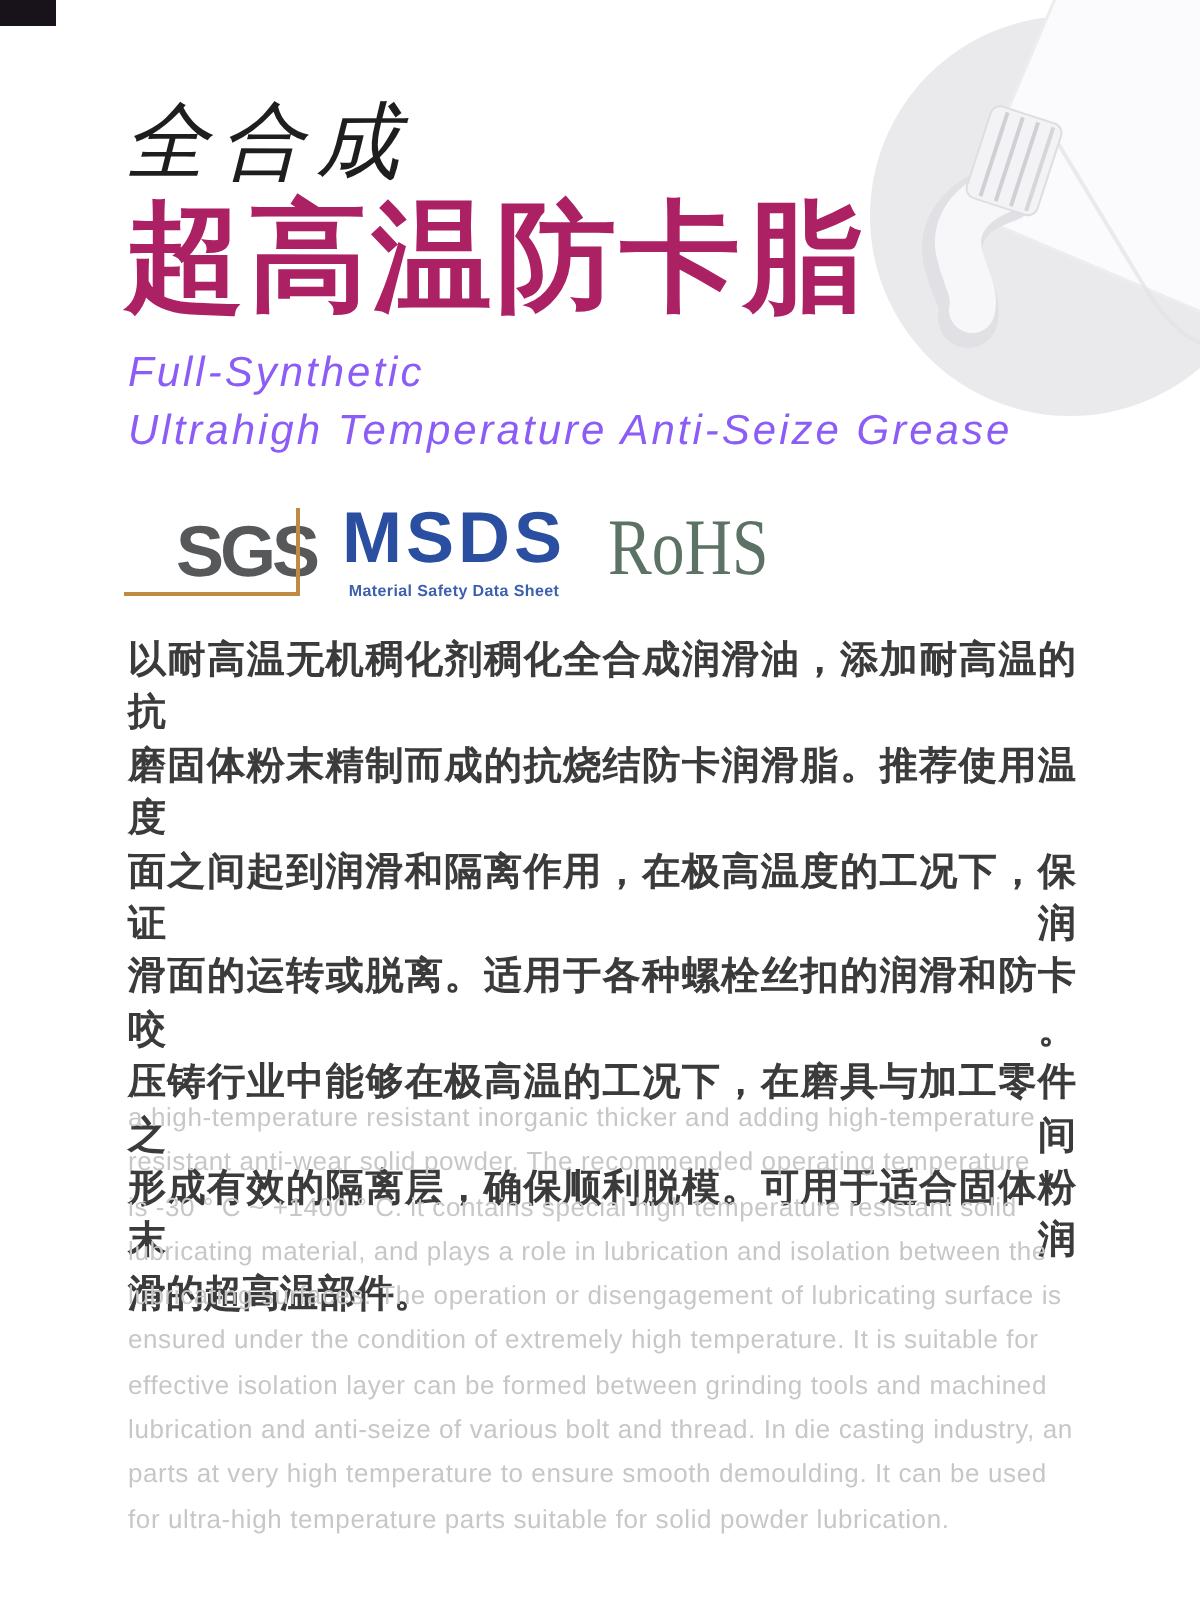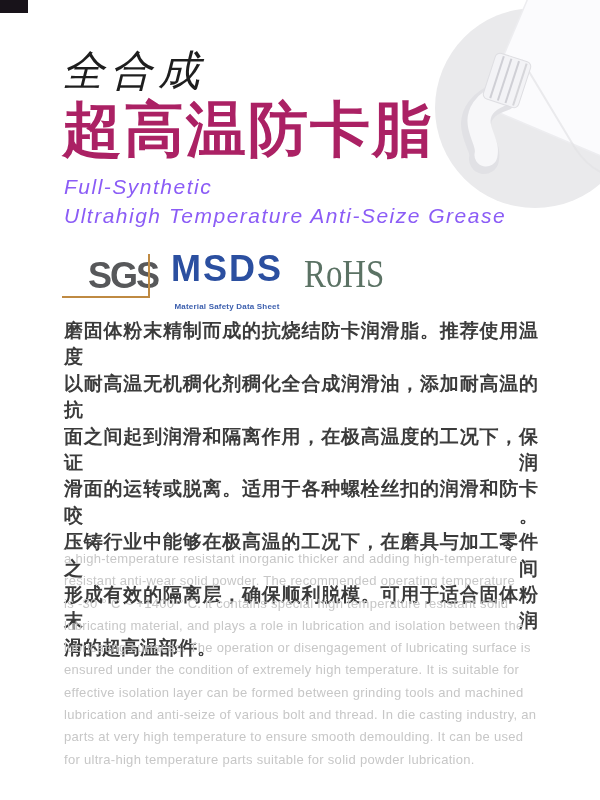--- a/index.html
+++ b/index.html
@@ -34,21 +34,21 @@
     font-size:36px;font-weight:700;letter-spacing:-2px;color:#57585a;line-height:1;
     transform:scaleY(1.0);
   }
   .sgs-underline{position:absolute;left:-2px;top:44px;width:87px;height:2px;background:#bf8a42;}
   .sgs-vline{position:absolute;left:84px;top:2px;width:2px;height:44px;background:#bf8a42;}
   .msds{position:absolute;left:104px;top:4px;width:118px;text-align:center;}
   .msds-label{
     font-size:36px;font-weight:800;color:#2b4fa0;letter-spacing:2px;line-height:0.86;
   }
   .msds-tagline{
-    margin-top:17px;font-size:8px;font-weight:700;color:#3c5fae;letter-spacing:0.2px;white-space:nowrap;
+    margin-top:6px;font-size:8px;font-weight:700;color:#3c5fae;letter-spacing:0.2px;white-space:nowrap;
   }
   .rohs{position:absolute;left:240px;top:4px;}
   .rohs-label{
     font-family:"Liberation Serif", serif;
     font-size:40px;font-weight:400;color:#5b7264;letter-spacing:0px;line-height:1;
     transform:scaleX(0.82);transform-origin:left center;display:inline-block;
   }
 
   .desc-cn{
     position:absolute;left:64px;top:318px;width:474px;
@@ -109,22 +109,22 @@
   <div class="msds">
     <div class="msds-label">MSDS</div>
     <div class="msds-tagline">Material Safety Data Sheet</div>
   </div>
   <div class="rohs">
     <span class="rohs-label">RoHS</span>
   </div>
 </div>
 
 <div class="desc-cn">
+  <div class="cn-line">以耐高温无机稠化剂稠化全合成润滑油，添加耐高温的抗</div>
   <div class="cn-line">磨固体粉末精制而成的抗烧结防卡润滑脂。推荐使用温度</div>
-  <div class="cn-line">以耐高温无机稠化剂稠化全合成润滑油，添加耐高温的抗</div>
   <div class="cn-line">面之间起到润滑和隔离作用，在极高温度的工况下，保证润</div>
   <div class="cn-line">滑面的运转或脱离。适用于各种螺栓丝扣的润滑和防卡咬。</div>
   <div class="cn-line">压铸行业中能够在极高温的工况下，在磨具与加工零件之间</div>
   <div class="cn-line">形成有效的隔离层，确保顺利脱模。可用于适合固体粉末润</div>
   <div class="cn-line last">滑的超高温部件。</div>
 </div>
 
 <div class="desc-en">
   <div>a high-temperature resistant inorganic thicker and adding high-temperature</div>
   <div>resistant anti-wear solid powder. The recommended operating temperature</div>

